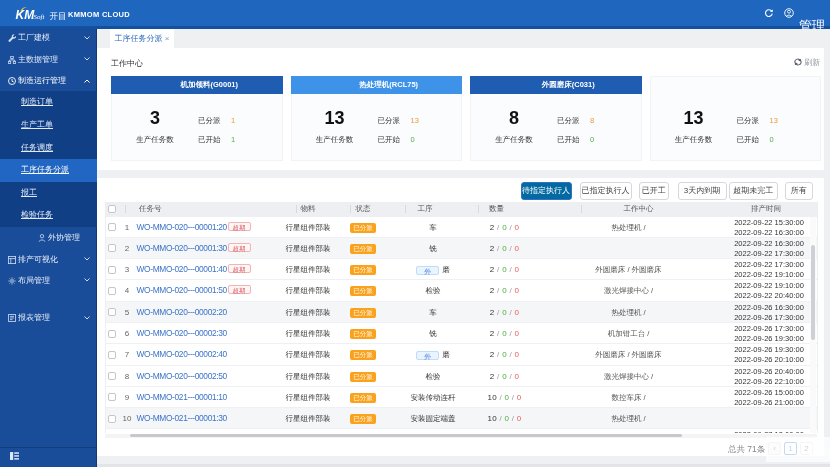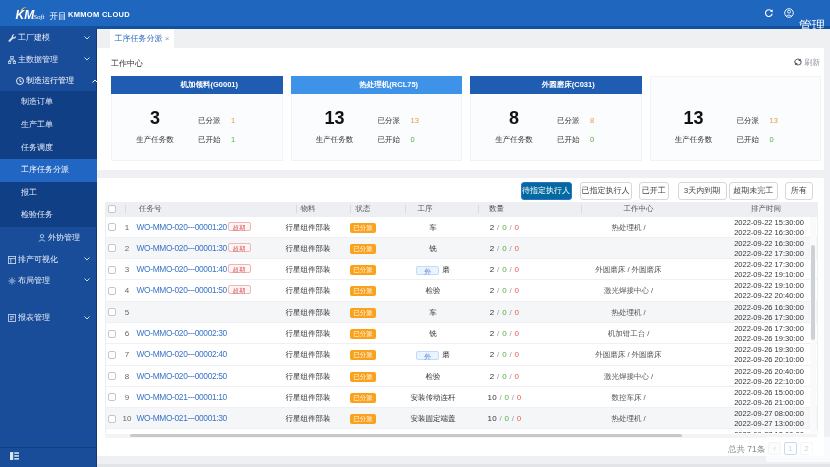--- a/index.html
+++ b/index.html
@@ -14,21 +14,21 @@
 .hic{color:#fff;}
 
 #sb{left:0;top:28.5px;width:97px;height:438.5px;background:#194d99;}
 #sbedge{left:96px;top:28.5px;width:1px;height:438.5px;background:#0f3875;}
 .mi{position:absolute;left:0;width:97px;height:21.3px;color:#e8eefa;font-size:8px;line-height:21.3px;}
 .mi .txt{position:absolute;left:18px;top:0;}
 .mi .ic{position:absolute;left:8px;top:7px;width:8px;height:8px;line-height:0;}
 .mi .ch{position:absolute;left:84px;top:8.5px;line-height:0;}
 #submenu{left:0;top:91.4px;width:97px;height:135.6px;background:#113f85;}
 .smi{position:absolute;left:0;width:97px;height:22.6px;color:#e3ebf9;font-size:8px;line-height:22.6px;}
-.smi .txt{position:absolute;left:21px;}
+.smi .txt{position:absolute;left:21px;text-decoration:underline;}
 .sel{background:#2066c2;color:#fff;}
 
 #tabbar{left:97px;top:28.5px;width:733px;height:19px;background:#eff0f2;}
 #tab1{left:110px;top:28.5px;width:64px;height:19px;background:#fff;color:#2b66bb;font-size:8px;line-height:19px;text-align:center;}
 
 #panel1{left:97px;top:47.5px;width:727px;height:122.5px;background:#fff;}
 #wclabel{left:111px;top:58px;font-size:8px;color:#333;}
 #refresh{left:794px;top:57px;font-size:8px;color:#8f959e;}
 .card{position:absolute;top:76px;width:171.5px;height:84.5px;background:#fbfcfd;border:1px solid #f2f3f5;}
 .chead{height:17.5px;color:#fff;font-size:7.5px;font-weight:bold;text-align:center;line-height:17.5px;margin:-1px -1px 0 -1px;padding-left:25px;}
@@ -123,21 +123,21 @@
         <rect x="2.7" y="0.3" width="2.6" height="2.2" fill="none" stroke="#cfe0f5" stroke-width="0.8"></rect>
         <rect x="0.3" y="5.3" width="2.4" height="2.2" fill="none" stroke="#cfe0f5" stroke-width="0.8"></rect>
         <rect x="5.3" y="5.3" width="2.4" height="2.2" fill="none" stroke="#cfe0f5" stroke-width="0.8"></rect>
         <path d="M4 2.7 V4 M1.5 5.3 V4 H6.5 V5.3" fill="none" stroke="#cfe0f5" stroke-width="0.8"></path>
       </svg></span>
     <span class="txt">主数据管理</span>
     <span class="ch"><svg width="6" height="4" viewBox="0 0 6 4">
         <path d="M0.5 0.5 L3 3 L5.5 0.5" fill="none" stroke="#cdd9ef" stroke-width="1"></path>
       </svg></span>
   </div>
-<div class="mi" style="top:70px;color:#fff;margin-left:8px;">
+<div class="mi" style="top:70px;color:#fff;">
     <span class="ic"><svg width="8" height="8" viewBox="0 0 8 8">
         <circle cx="4" cy="4" r="3.5" fill="none" stroke="#fff" stroke-width="0.9"></circle>
         <path d="M4 2 V4.3 L5.8 5" fill="none" stroke="#fff" stroke-width="0.9"></path>
       </svg></span>
     <span class="txt">制造运行管理</span>
     <span class="ch"><svg width="6" height="4" viewBox="0 0 6 4">
         <path d="M0.5 3.5 L3 1 L5.5 3.5" fill="none" stroke="#fff" stroke-width="1"></path>
       </svg></span>
   </div>
 
@@ -319,20 +319,21 @@
   <div class="cell mat">行星组件部装</div>
   <div class="cell stat"><span class="badge">已分派</span></div>
   <div class="cell proc">检验</div>
   <div class="cell qty">2<span class="qs"> / </span><span class="qg">0</span><span class="qs"> / </span><span class="qr">0</span></div>
   <div class="cell wc">激光焊接中心 /</div>
   <div class="cell tm">2022-09-22 19:10:00<br>2022-09-22 20:40:00</div>
  </div>
     <div class="row rowg" style="top:301.7px;">
   <div class="cbx" style="left:3px;top:6.5px;position:absolute;"></div>
   <div class="cell idx">5</div>
+  <div class="cell lnk">WO-MMO-020---00002:20</div>
 
   <div class="cell mat">行星组件部装</div>
   <div class="cell stat"><span class="badge">已分派</span></div>
   <div class="cell proc">车</div>
   <div class="cell qty">2<span class="qs"> / </span><span class="qg">0</span><span class="qs"> / </span><span class="qr">0</span></div>
   <div class="cell wc">热处理机 /</div>
   <div class="cell tm">2022-09-26 16:30:00<br>2022-09-26 17:30:00</div>
  </div>
     <div class="row " style="top:323px;">
   <div class="cbx" style="left:3px;top:6.5px;position:absolute;"></div>
@@ -385,21 +386,20 @@
     <div class="row rowg" style="top:408.20000000000005px;">
   <div class="cbx" style="left:3px;top:6.5px;position:absolute;"></div>
   <div class="cell idx">10</div>
   <div class="cell lnk">WO-MMO-021---00001:30</div>
 
   <div class="cell mat">行星组件部装</div>
   <div class="cell stat"><span class="badge">已分派</span></div>
   <div class="cell proc">安装固定端盖</div>
   <div class="cell qty">10<span class="qs"> / </span><span class="qg">0</span><span class="qs"> / </span><span class="qr">0</span></div>
   <div class="cell wc">热处理机 /</div>
-  <div class="cell tm">2022-09-27 08:00:00<br>2022-09-27 13:00:00</div>
  </div>
     <div class="row" style="top:429.8px;height:3.7px;overflow:hidden;border:none;">
       <div class="cell tm" style="top:-1px;">2022-09-27 13:00:00</div>
     </div>
   </div>
 
 <div class="abs" style="left:104.5px;top:202px;width:1px;height:231px;background:#eceef1;"></div>
 <div class="abs" style="left:817px;top:202px;width:1px;height:231px;background:#eceef1;"></div>
 <div class="abs" style="left:0px;top:447px;width:97px;height:1px;background:#123e7d;"></div>
 <div class="abs" style="left:10px;top:452px;line-height:0;"><svg width="9" height="8" viewBox="0 0 9 8">

